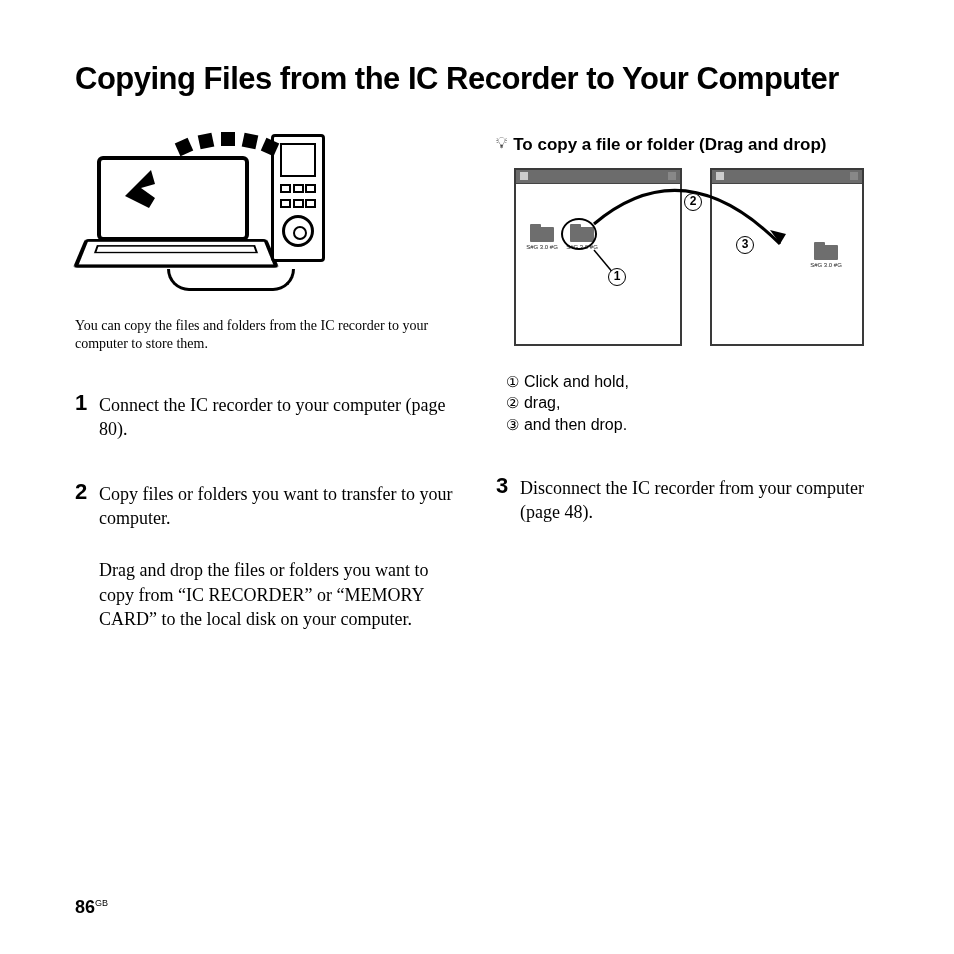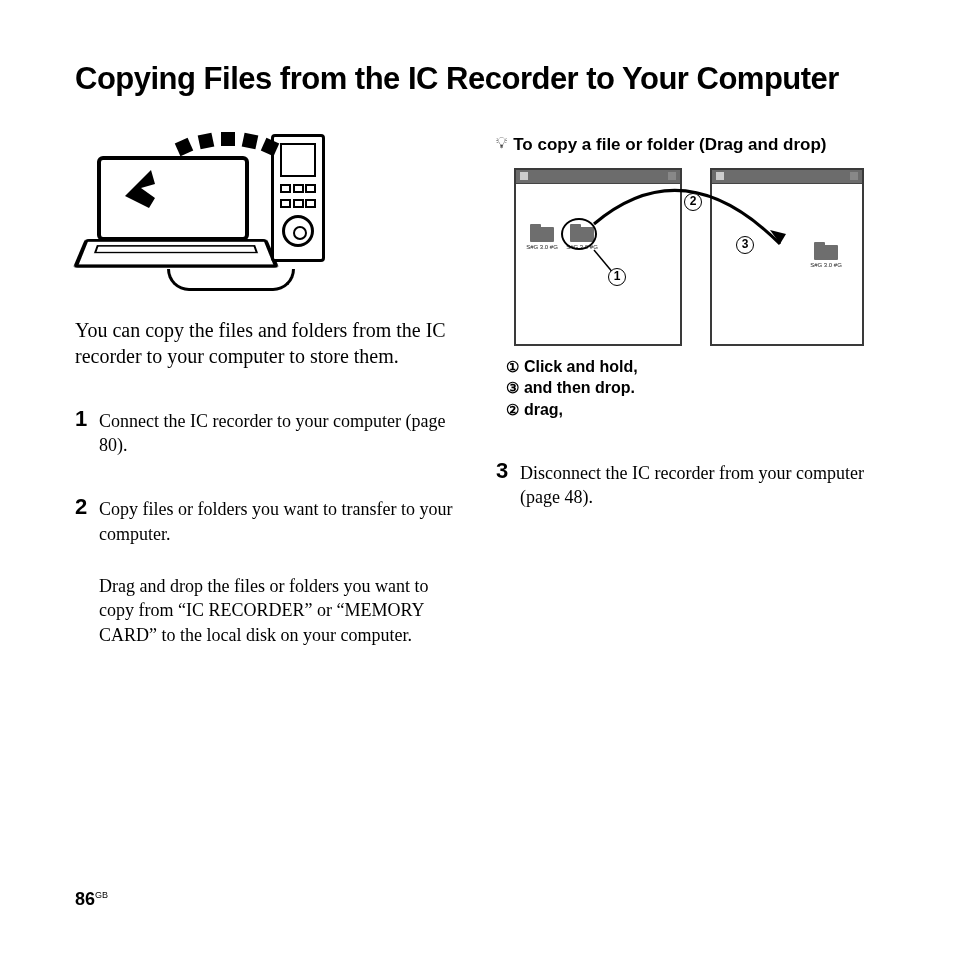--- a/index.html
+++ b/index.html
@@ -21,21 +21,21 @@
   }
   .columns {
     display: flex;
     gap: 38px;
   }
   .col {
     width: 385px;
   }
   .intro {
     font-family: "Times New Roman", Times, serif;
-    font-size: 20px;
+    font-size: 14px;
     line-height: 1.3;
     margin: 28px 0 18px 0;
   }
   .step {
     margin-bottom: 14px;
     padding-left: 24px;
     position: relative;
   }
   .step-num {
     position: absolute;
@@ -68,33 +68,32 @@
   }
   .tip-title {
     font-weight: bold;
     font-size: 17px;
     line-height: 1.3;
     text-align: center;
   }
   .legend {
     font-size: 16px;
     line-height: 1.35;
-    margin-top: 10px;
+    margin-top: 25px;
     margin-bottom: 24px;
     margin-left: 10px;
-    font-weight: bold;
   }
   .circled {
     display: inline-block;
     font-size: 15px;
   }
   .footer-page {
     position: absolute;
     left: 75px;
-    bottom: 44px;
+    bottom: 36px;
     font-size: 18px;
     font-weight: bold;
   }
   .footer-page .gb {
     font-size: 9px;
     font-weight: normal;
     vertical-align: super;
   }
 
   
@@ -385,22 +384,22 @@
         <polygon points="266,76 256,62 272,66" fill="#000"></polygon>
         <line x1="80" y1="82" x2="100" y2="106" stroke="#000" stroke-width="1.5"></line>
       </svg>
       <div class="callout c1">1</div>
       <div class="callout c2">2</div>
       <div class="callout c3">3</div>
     </div>
 
     <div class="legend">
       <div><span class="circled">①</span><span> Click and hold,</span></div>
+      <div><span class="circled">②</span><span> drag,</span></div>
       <div><span class="circled">③</span><span> and then drop.</span></div>
-      <div><span class="circled">②</span><span> drag,</span></div>
     </div>
 
     <div class="step">
       <span class="step-num">3</span>
       <p class="step-text">Disconnect the IC recorder from your computer (page 48).</p>
     </div>
 
   </div>
 </div>
 

